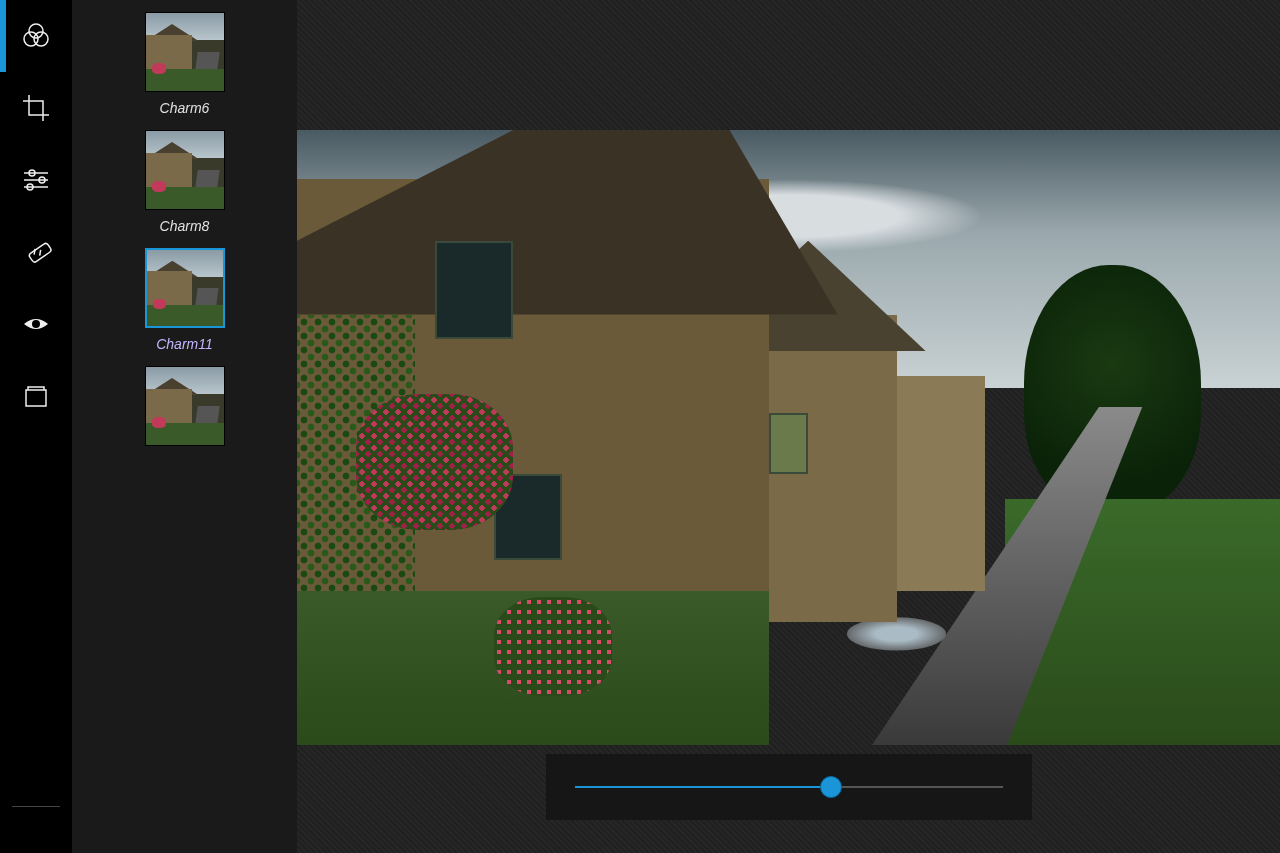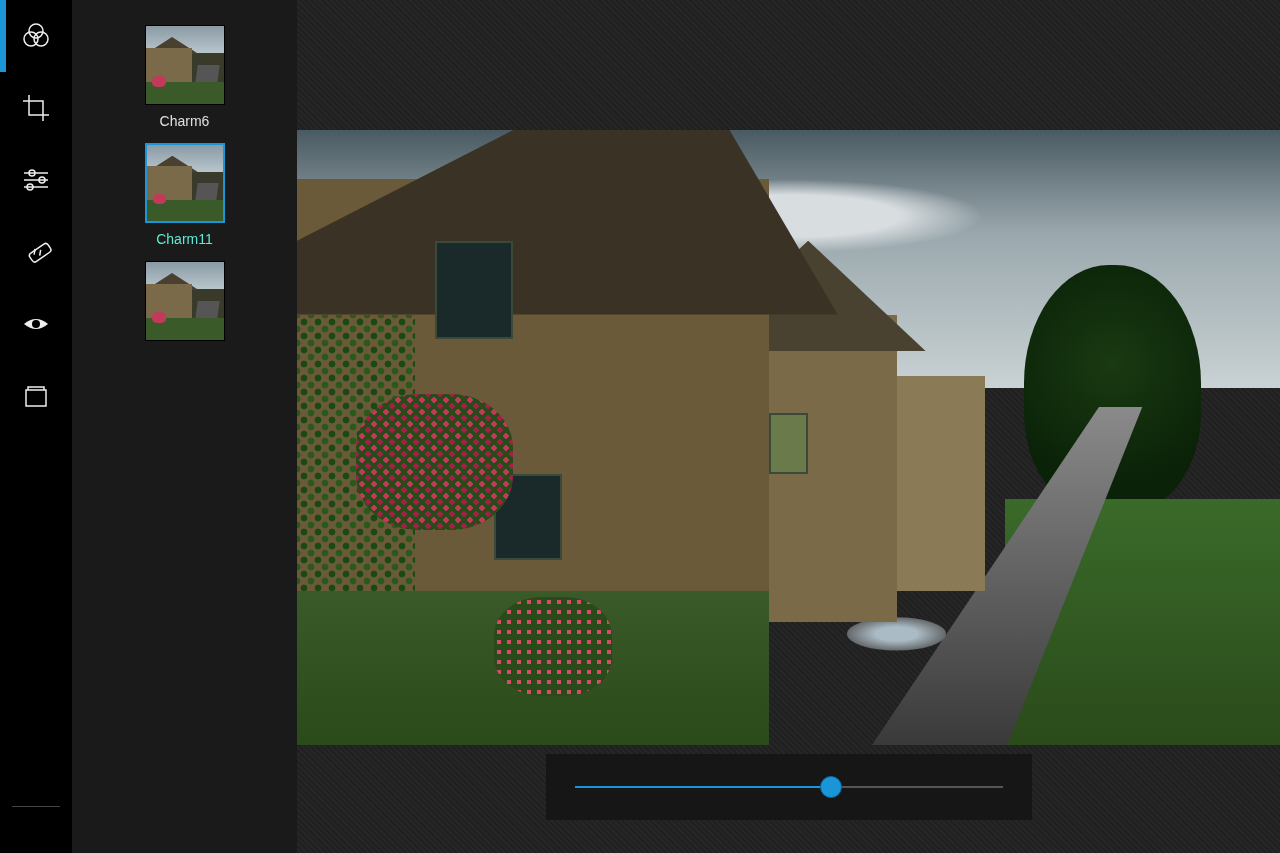--- a/index.html
+++ b/index.html
@@ -67,21 +67,22 @@
     justify-content: center;
   }
   
   .filter-panel {
     width: 225px;
     background: #1a1a1a;
     overflow-y: hidden;
     display: flex;
     flex-direction: column;
     align-items: center;
-    padding-top: 25px;
+    padding-top: 12px;
+    font-style: italic;
   }
   .filter-item {
     display: flex;
     flex-direction: column;
     align-items: center;
     margin-bottom: 14px;
     cursor: pointer;
   }
   .thumb {
     width: 80px;
@@ -93,21 +94,21 @@
   }
   .filter-item.selected .thumb {
     border: 2px solid #1a95d8;
   }
   .filter-label {
     margin-top: 8px;
     font-size: 14px;
     color: #e0e0e0;
   }
   .filter-item.selected .filter-label {
-    color: #5eead4;
+    color: #c4b5fd;
   }
   
   .thumb .sky { position:absolute; left:0; right:0; top:0; height:35%; background:linear-gradient(#8a9ba5,#b8c5cc); }
   .thumb .house { position:absolute; left:0; top:28%; width:60%; height:50%; background:#7a6a4a; }
   .thumb .roof { position:absolute; left:0; top:14%; width:68%; height:22%; background:#4a4030; clip-path: polygon(0 100%, 50% 0, 100% 100%); }
   .thumb .grass { position:absolute; left:0; right:0; bottom:0; height:28%; background:#3a5a2a; }
   .thumb .road { position:absolute; right:8%; bottom:0; width:28%; height:50%; background:#555; transform:skewX(-8deg); }
   .thumb .flower { position:absolute; left:8%; bottom:22%; width:18%; height:14%; background:#c23a5a; border-radius:40%; }
   
   .canvas-area {
@@ -307,20 +308,31 @@
           <div class="roof"></div>
           <div class="house"></div>
           <div class="road"></div>
           <div class="grass"></div>
           <div class="flower"></div>
       </div>
       <div class="filter-label">Charm6</div>
     </div>
 
 
+    <div class="filter-item">
+      <div class="thumb">
+        <div class="sky"></div>
+          <div class="roof"></div>
+          <div class="house"></div>
+          <div class="road"></div>
+          <div class="grass"></div>
+          <div class="flower"></div>
+      </div>
+      <div class="filter-label">Charm8</div>
+    </div>
 
 
 
     <div class="filter-item selected">
       <div class="thumb">
         <div class="sky"></div>
           <div class="roof"></div>
           <div class="house"></div>
           <div class="road"></div>
           <div class="grass"></div>

